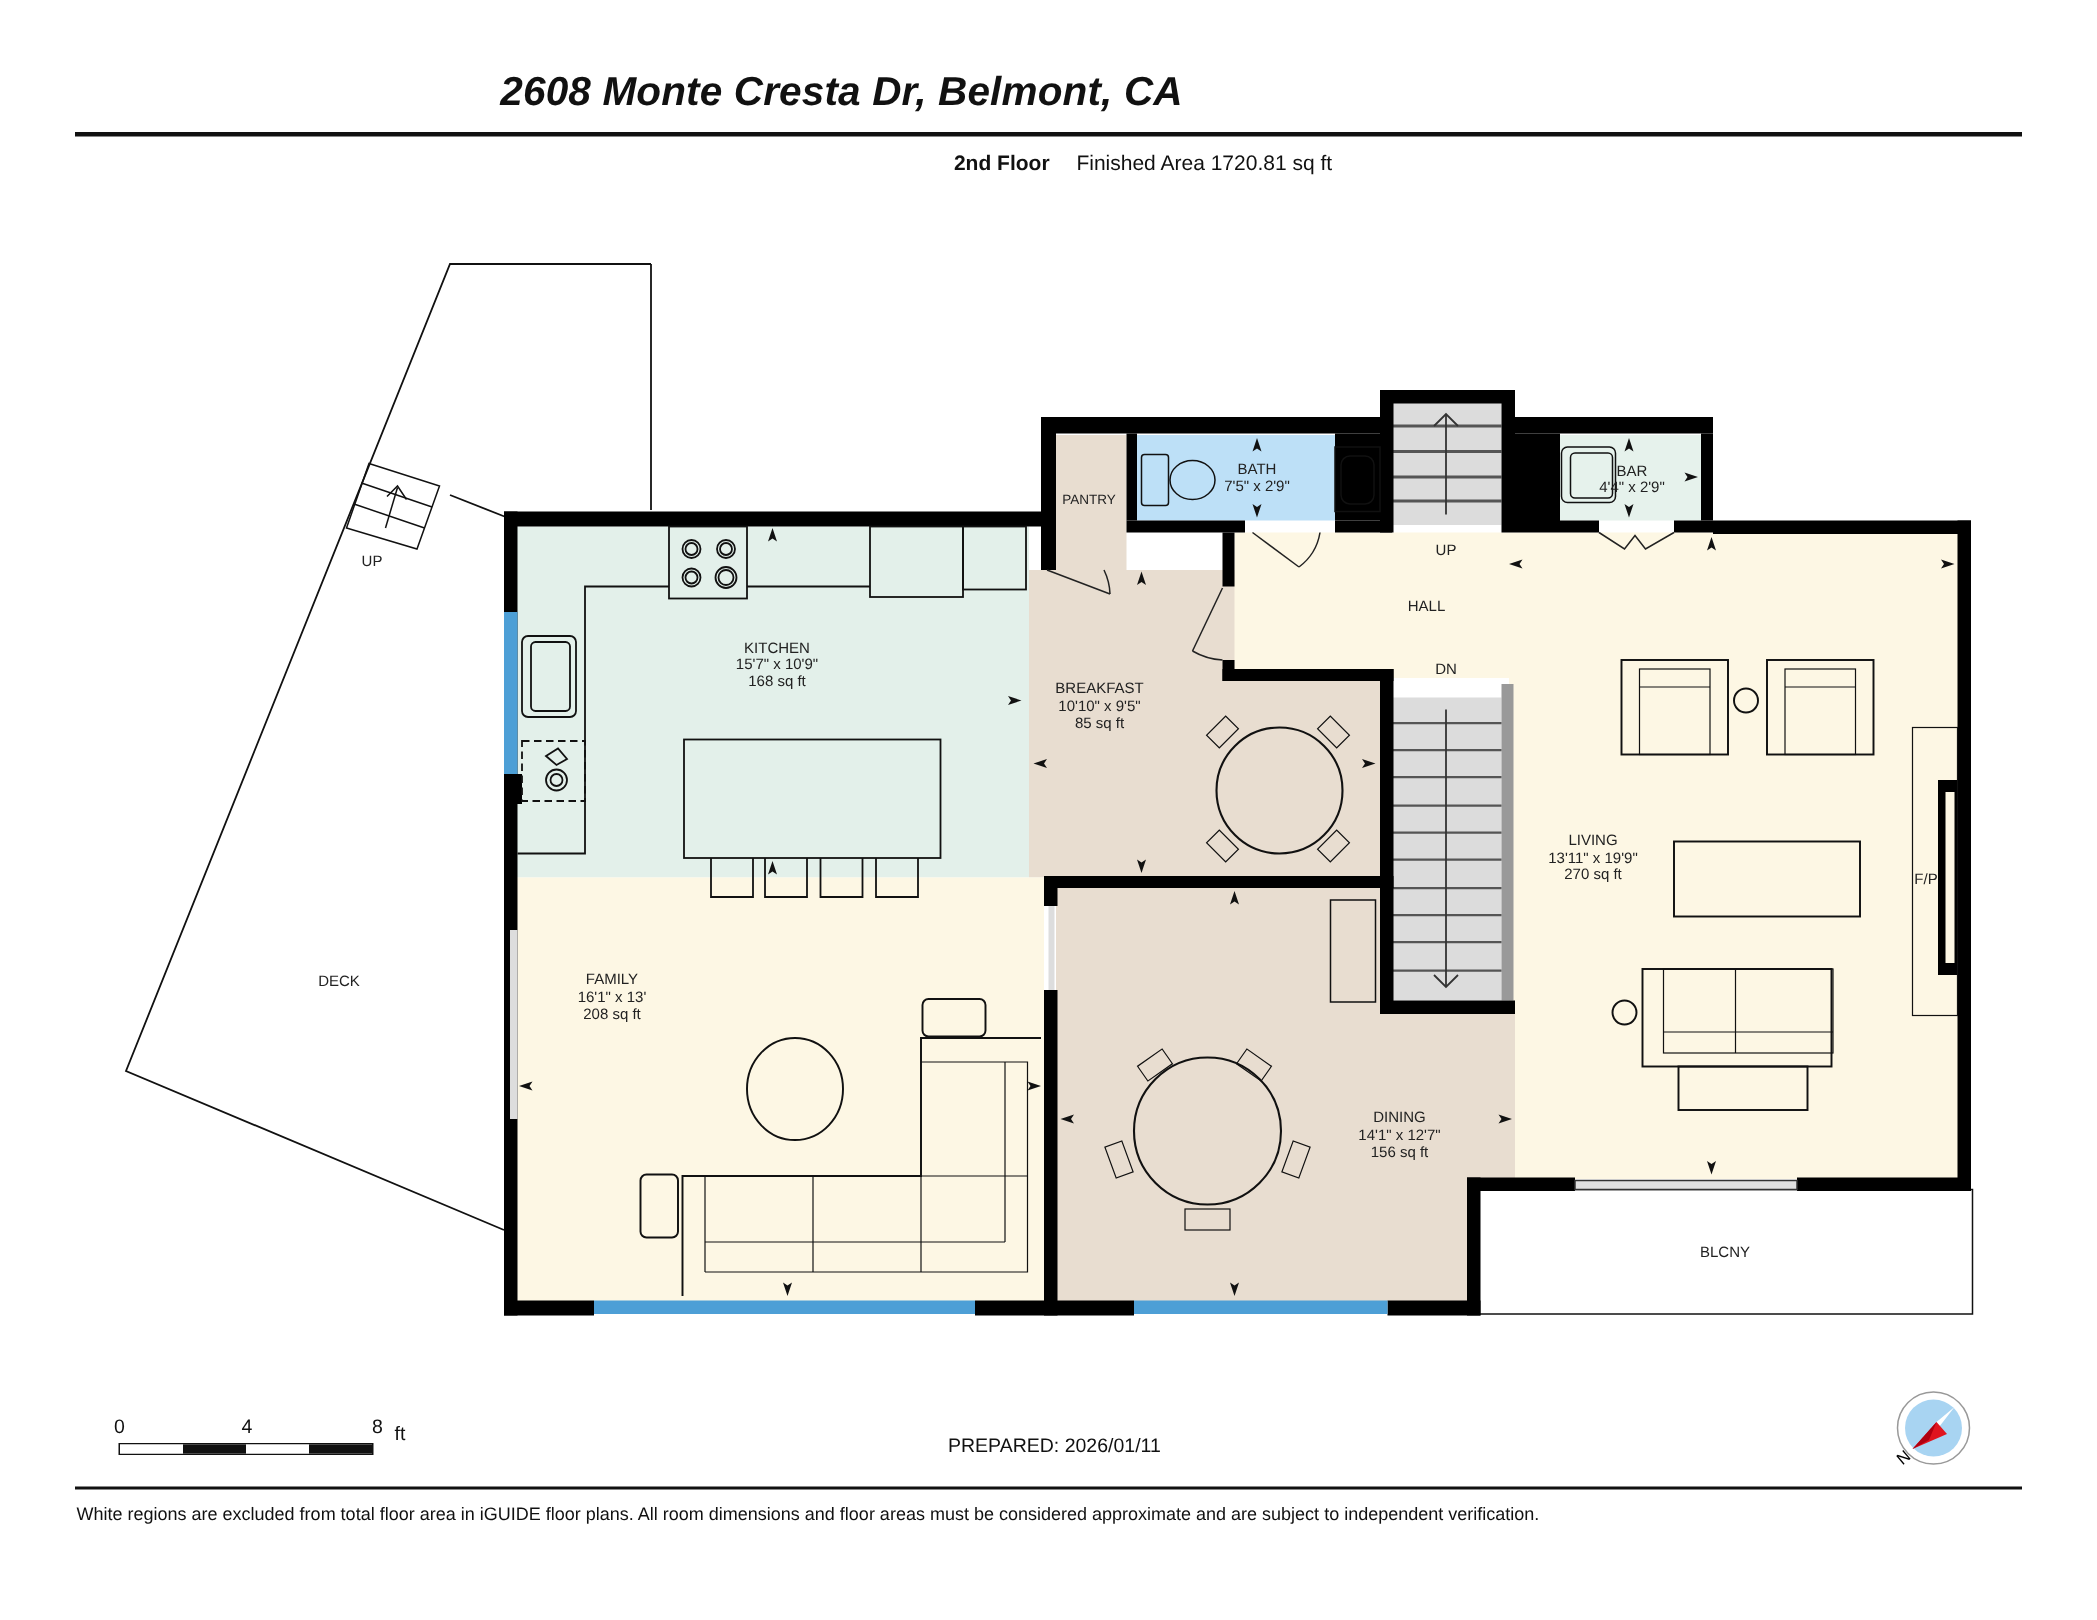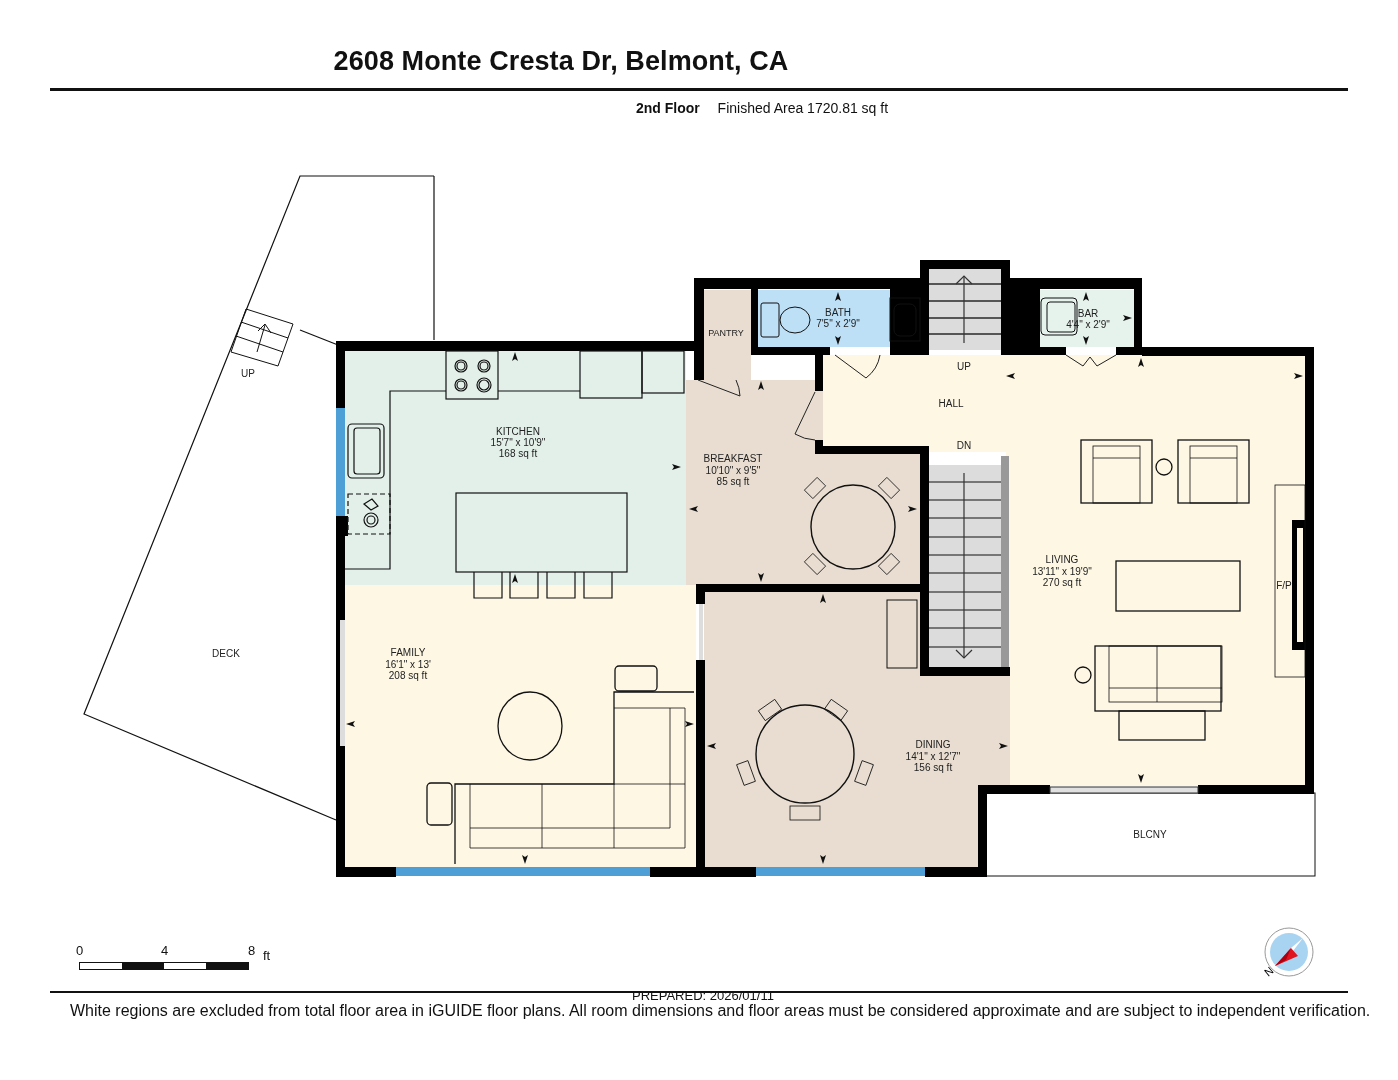--- a/index.html
+++ b/index.html
@@ -1,32 +1,32 @@
 <!DOCTYPE html>
 <html><head>
 <meta charset="utf-8">
 <style>
   html,body{margin:0;padding:0;background:#fff;}
   body{width:1398px;height:1080px;position:relative;overflow:hidden;font-family:"Liberation Sans",sans-serif;color:#111;}
-  .title{position:absolute;left:0;width:1122px;top:46px;text-align:center;font-weight:bold;font-size:27px;letter-spacing:0.1px;}
+  .title{position:absolute;left:0;width:1122px;top:46px;text-align:center;font-weight:bold;font-size:27px;letter-spacing:0.1px;font-style:italic;}
   .rule-top{position:absolute;left:50px;top:88px;width:1298px;height:3px;background:#111;}
   .subtitle{position:absolute;left:0;width:1524px;top:100px;text-align:center;font-size:14px;}
   .subtitle .floor{font-weight:bold;margin-right:14px;text-align:center;}
   svg.plan{position:absolute;left:0;top:0;}
   .lbl{font-family:"Liberation Sans",sans-serif;font-size:10px;fill:#222;text-anchor:middle;}
   .scale{position:absolute;left:76px;top:943px;}
   .scale .nums{position:relative;height:16px;font-size:13px;}
   .scale .nums span{position:absolute;top:0;}
   .scale .bar{position:absolute;top:19px;left:3px;display:flex;border:1px solid #111;}
   .scale .bar div{width:42px;height:6px;}
   .scale .unit{position:absolute;left:187px;top:5px;font-size:13px;}
-  .prepared{position:absolute;left:632px;top:956px;font-size:13px;margin-top:32px;}
+  .prepared{position:absolute;left:632px;top:956px;font-size:13px;}
   .compass{position:absolute;left:1258px;top:926px;}
   .rule-bottom{position:absolute;left:50px;top:991px;width:1298px;height:2px;background:#111;}
-  .disclaimer{position:absolute;left:70px;top:1002px;font-size:16px;}
+  .disclaimer{position:absolute;left:51px;top:1002px;font-size:12px;}
 </style>
 </head>
 <body>
 
 <div class="title">2608 Monte Cresta Dr, Belmont, CA</div>
 <div class="rule-top"></div>
 <div class="subtitle">
   <span class="floor">2nd Floor</span>
   <span>Finished Area 1720.81 sq ft</span>
 </div>

